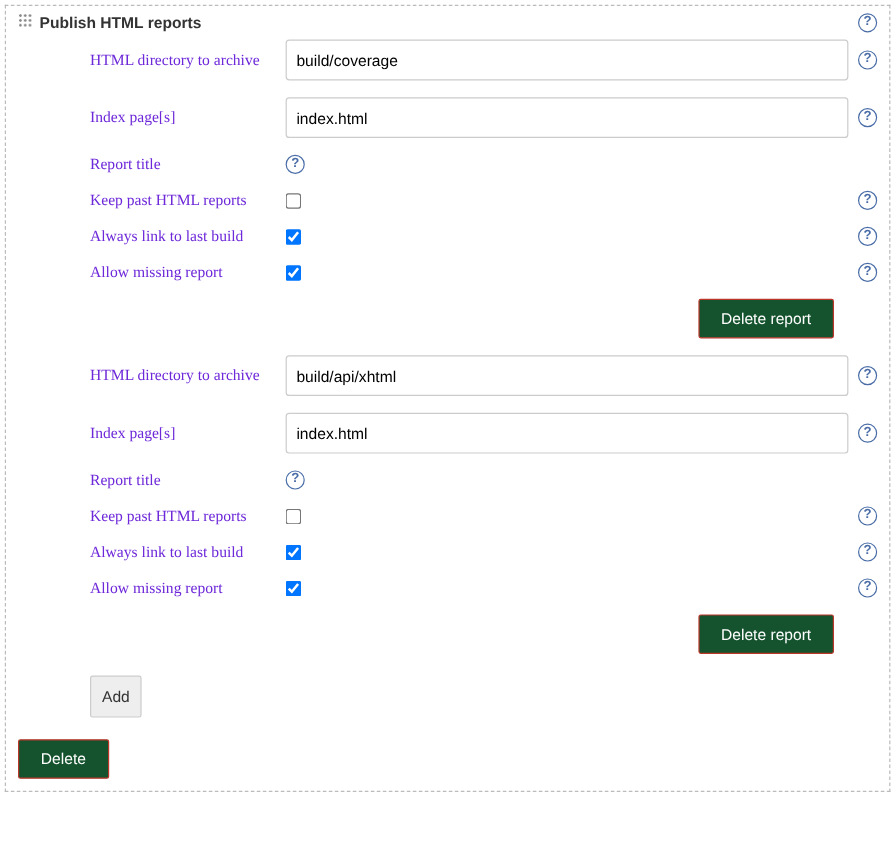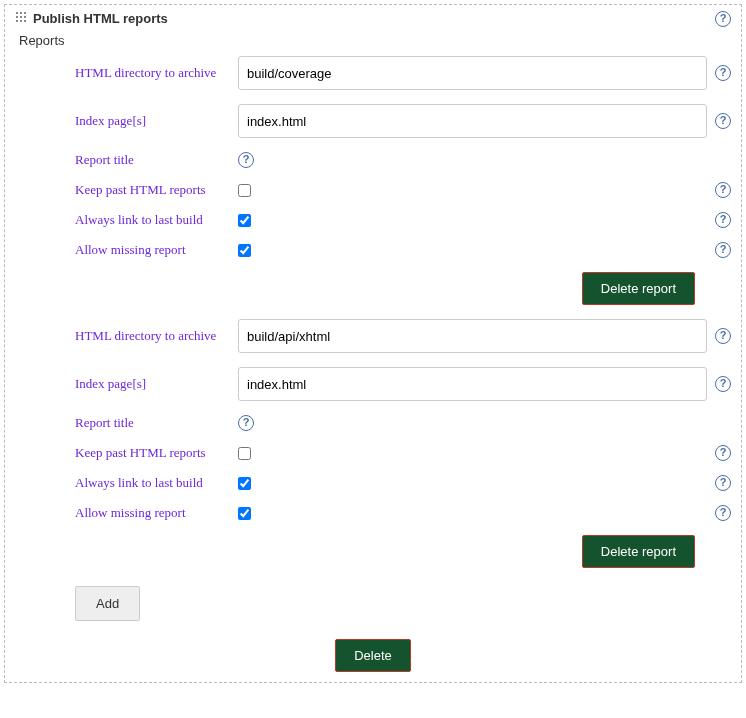--- a/index.html
+++ b/index.html
@@ -93,56 +93,55 @@
   padding: 8px 18px;
   cursor: pointer;
   border-radius: 2px;
 }
 
 .btn-grey {
   border: 1px solid #ccc;
   background: #eee;
   color: #333;
   font-size: 13px;
-  padding: 9px 20px;
+  padding: 9px 9px;
   cursor: pointer;
   border-radius: 2px;
 }
 
 .delete-row {
   display: flex;
   justify-content: flex-end;
   padding-right: 36px;
   margin-top: 6px;
   margin-bottom: 10px;
 }
 
 .add-row {
   padding-left: 60px;
   margin-top: 18px;
 }
 
 .footer-row {
   display: flex;
-  justify-content: center;
+  justify-content: flex-start;
   margin-top: 18px;
 }
 </style>
 </head>
 <body>
 
 <div class="panel">
 
   <div class="panel-header">
     <span class="grip-icon"></span>
     <span class="panel-title">Publish HTML reports</span>
     <span class="help-icon">?</span>
   </div>
 
-  <div class="section-label">Reports</div>
 
   <div class="report-block">
 
     <div class="row">
       <div class="field-label">HTML directory to archive</div>
       <input type="text" class="text-input" value="build/coverage" style="">
       <span class="help-icon">?</span>
     </div>
 
     <div class="row">

